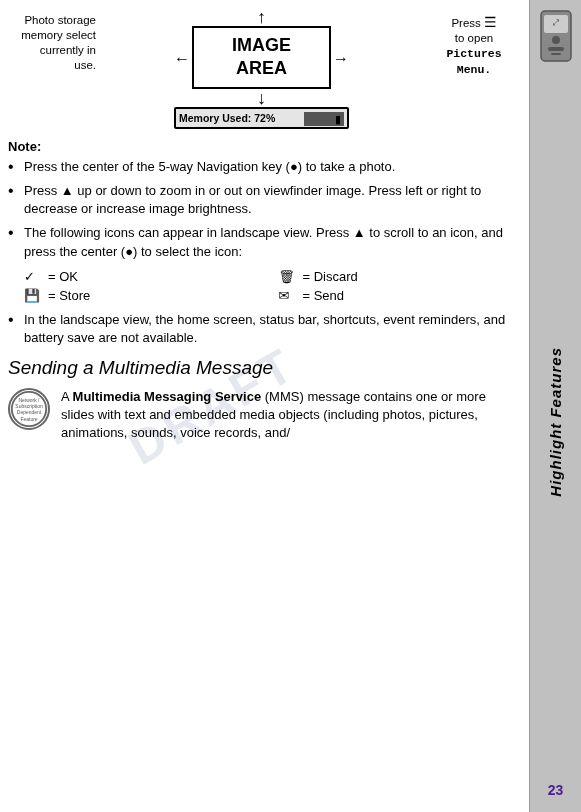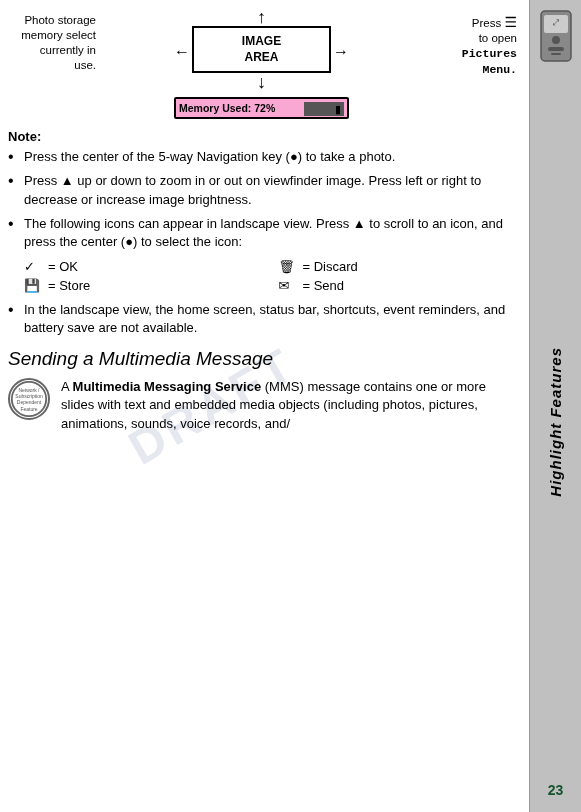--- a/index.html
+++ b/index.html
@@ -52,21 +52,21 @@
       font-style: italic;
       font-weight: bold;
       color: #000;
       letter-spacing: 1px;
       white-space: nowrap;
     }
 
     .page-number {
       font-size: 14px;
       font-weight: bold;
-      color: #14532d;
+      color: #4c1d95;
       margin-bottom: 4px;
     }
 
     
     .main-content {
       flex: 1;
       padding: 8px 12px 8px 8px;
       position: relative;
     }
 
@@ -95,36 +95,35 @@
 
     .image-area-box {
       border: 2px solid #000;
       width: 175px;
       padding: 6px 12px;
       text-align: center;
       position: relative;
     }
 
     .image-area-label {
-      font-size: 12px;
+      font-size: 18px;
       font-weight: bold;
       line-height: 1.3;
     }
 
     
     .memory-bar-container {
       border: 2px solid #000;
       border-radius: 2px;
       width: 175px;
       height: 22px;
-      margin-top: 6px;
       display: flex;
       align-items: center;
       padding: 2px 3px;
-      background: #f9a8d4;
+      background: #e5e5e5;
       position: relative;
     }
 
     .memory-bar-label {
       font-size: 10.5px;
       font-weight: bold;
       white-space: nowrap;
       z-index: 2;
       position: relative;
       margin-right: 4px;
@@ -135,21 +134,21 @@
       background: #555;
       position: absolute;
       right: 3px;
       top: 3px;
     }
 
     .press-label {
       font-size: 11.5px;
       line-height: 1.3;
       width: 90px;
-      text-align: right;
+      text-align: center;
       padding-top: 5px;
       padding-left: 4px;
     }
 
     .pictures-menu {
       font-weight: bold;
       font-family: 'Courier New', monospace;
       font-size: 11.5px;
       margin-top: 40px;
     }

